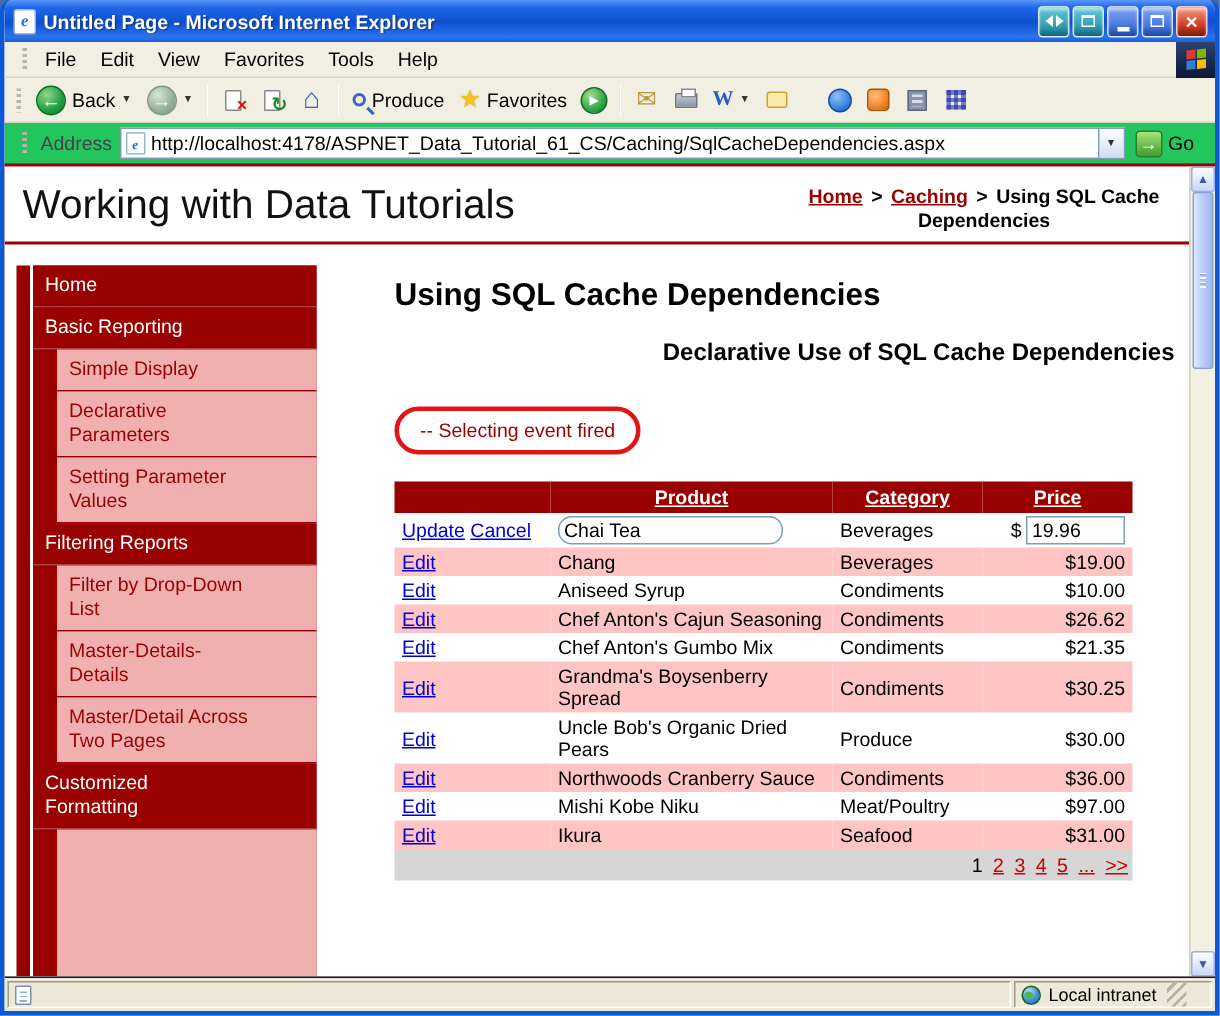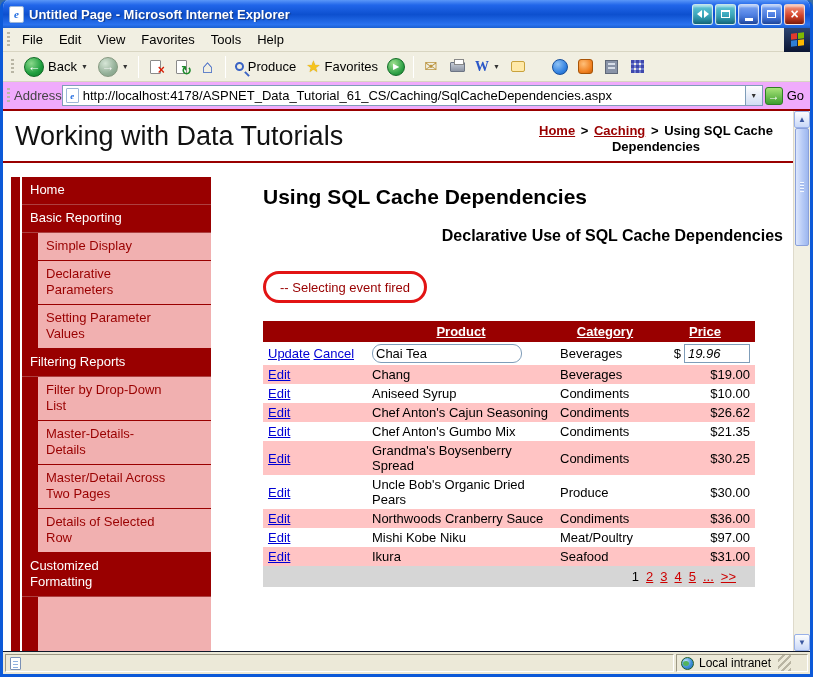--- a/index.html
+++ b/index.html
@@ -28,21 +28,21 @@
   .tbtn.blue { background:linear-gradient(#7ba4f2,#2b63d9); }
   .tbtn.red  { background:linear-gradient(#f59a84,#d8462c 55%,#ae2710); color:#fff; font-size:14px; font-weight:bold; line-height:1; }
   .tri { width:0; height:0; border-top:4px solid transparent; border-bottom:4px solid transparent; }
   .tri.left  { border-right:5px solid #fff; margin-right:1px; }
   .tri.right { border-left:5px solid #fff; margin-left:1px; }
   .winbox { width:9px; height:8px; border:1px solid #fff; border-top-width:2px; }
   .minbar-wrap { align-items:flex-end; }
   .minbar { width:8px; height:3px; background:#fff; margin-bottom:3px; }
   
   .menubar { height:24px; flex:0 0 24px; display:flex; align-items:center; background:#f1efe2;
-    border-bottom:1px solid #d8d5c2; padding-left:0; }
+    border-bottom:1px solid #d8d5c2; padding-left:8px; }
   .rebar-handle { width:3px; height:16px; margin:0 4px;
     background:repeating-linear-gradient(180deg,#b9b6a5 0 2px, transparent 2px 4px); }
   .menu-item { font-size:13px; color:#000; padding:3px 8px; }
   .winlogo { margin-left:auto; width:26px; height:24px; display:flex; align-items:center; justify-content:center;
     background:linear-gradient(#2c4370,#0b1634); }
   .flag { display:grid; grid-template-columns:6px 6px; grid-template-rows:6px 6px; gap:1px; transform:skewY(-6deg); }
   .flag i { display:block; }
   .flag .r{background:#e23a2e;} .flag .g{background:#7fba00;} .flag .b{background:#2f7fd4;} .flag .y{background:#ffb900;}
   
   .toolbar { height:30px; flex:0 0 30px; display:flex; align-items:center; background:#f1efe2;
@@ -74,21 +74,21 @@
   .msngr { width:16px; height:16px; border-radius:50%; background:radial-gradient(circle at 35% 30%, #8ec2f5, #2f7fe0 65%, #1b5cb0); border:1px solid #174f9c; }
   .addon-orange { width:15px; height:15px; border-radius:3px; background:radial-gradient(circle at 35% 30%, #ffc07a, #f08020 65%, #c85e08); border:1px solid #a85407; }
   .building { width:13px; height:14px; background:#8a94a8; border:1px solid #5f6878; position:relative; }
   .building:after { content:""; position:absolute; inset:2px;
     background:repeating-linear-gradient(180deg,#d7dde8 0 2px, transparent 2px 4px); }
   .gridico { width:13px; height:13px;
     background:repeating-linear-gradient(0deg,#5a6acc 0 3px, transparent 3px 5px),
                repeating-linear-gradient(90deg,#5a6acc 0 3px, transparent 3px 5px);
     background-blend-mode:multiply; opacity:.85; }
   
-  .addressbar { height:27px; flex:0 0 27px; display:flex; align-items:center; background:#f0abfc; padding:0 0; }
+  .addressbar { height:27px; flex:0 0 27px; display:flex; align-items:center; background:#22c55e; padding:0 8px; gap:5px; }
   .addr-label { font-size:13px; color:#444; }
   .addr-input { flex:1; height:21px; background:#fff; border:1px solid #7f9db9; display:flex; align-items:center; padding-left:3px; }
   .ie-page { width:13px; height:15px; background:#fff; border:1px solid #9db6d8; border-radius:1px; margin-right:4px;
     display:flex; align-items:center; justify-content:center; flex:0 0 13px; }
   .ie-page b { color:#1e6ae0; font-size:9px; font-style:italic; font-family:"Liberation Serif",serif; }
   .addr-url { flex:1; font-size:13px; color:#000; white-space:nowrap; overflow:hidden; }
   .addr-drop { width:17px; height:19px; border-left:1px solid #7f9db9; background:linear-gradient(#fefefe,#d2ddf3);
     display:flex; align-items:center; justify-content:center; font-size:7px; color:#333; }
   .go-btn { display:flex; align-items:center; gap:4px; padding:0 6px 0 2px; font-size:13px; color:#000; }
   .go-icon { width:18px; height:18px; border-radius:3px; border:1px solid #2f7d24; color:#fff; font-size:12px; font-weight:bold;
@@ -117,22 +117,22 @@
   .event-oval span { font-size:13px; color:#990000; }
   table.grid { border-collapse:collapse; width:492px; font-size:13px; }
   table.grid th { background:#990000; color:#fff; font-weight:bold; text-align:center; padding:3px 4px; }
   table.grid th a { color:#fff; text-decoration:underline; cursor:pointer; }
   table.grid td { padding:2px 5px; color:#000; vertical-align:middle; }
   tr.row-alt td { background:#ffc4c4; }
   td.cell-price { text-align:right; }
   a.blue-link { color:#0000d4; text-decoration:underline; cursor:pointer; }
   .txt { border:1px solid #7f9db9; height:19px; font-size:13px; font-family:inherit; padding:0 3px; }
   .product-input { width:150px;border-radius:9px; }
-  .price-input { width:66px; margin-left:3px;font-style:italic; }
-  tr.pager-row td { background:#d6d6d6; text-align:right; padding:3px 19px; }
+  .price-input { width:66px; margin-left:3px; }
+  tr.pager-row td { background:#d6d6d6; text-align:right; padding:3px 3px; }
   tr.pager-row .cur { color:#000; margin-right:7px; }
   tr.pager-row a { color:#cc0000; text-decoration:underline; margin-right:7px; cursor:pointer; }
   tr.pager-row a:last-child { margin-right:0; }
   
   .scrollbar { flex:0 0 17px; background:#f2f0e3; border-left:1px solid #dedacb; display:flex; flex-direction:column; }
   .sb-btn { flex:0 0 17px; display:flex; align-items:center; justify-content:center; font-size:8px; color:#3a57a0;
     background:linear-gradient(180deg,#fdfdfd,#c9d8f8); border:1px solid #98b0e8; border-radius:2px; }
   .sb-thumb { flex:0 0 118px; margin:0 1px; border:1px solid #8aa0da; border-radius:2px;
     background:linear-gradient(90deg,#dde7fd,#b6caf6 55%,#9db7ef); position:relative; }
   .sb-thumb:after { content:""; position:absolute; left:4px; right:4px; top:50%; margin-top:-5px; height:10px;
@@ -297,21 +297,20 @@
         <div class="sidebar">
           <div class="nav-item nav-section"><span class="label">Home</span></div>
           <div class="nav-item nav-section"><span class="label">Basic Reporting</span></div>
           <div class="nav-item nav-sub"><span class="label">Simple Display</span></div>
           <div class="nav-item nav-sub"><span class="label">Declarative Parameters</span></div>
           <div class="nav-item nav-sub"><span class="label">Setting Parameter Values</span></div>
           <div class="nav-item nav-section"><span class="label">Filtering Reports</span></div>
           <div class="nav-item nav-sub"><span class="label">Filter by Drop-Down List</span></div>
           <div class="nav-item nav-sub"><span class="label">Master-Details-Details</span></div>
           <div class="nav-item nav-sub"><span class="label">Master/Detail Across Two Pages</span></div>
-          <div class="nav-item nav-sub"><span class="label">Details of Selected Row</span></div>
           <div class="nav-item nav-section"><span class="label">Customized Formatting</span></div>
           <div class="nav-item nav-sub filler"></div>
         </div>
 
         <div class="main">
           <div class="page-title">Using SQL Cache Dependencies</div>
           <div class="page-subtitle">Declarative Use of SQL Cache Dependencies</div>
 
           <div class="event-oval">
             <span>-- Selecting event fired</span>

